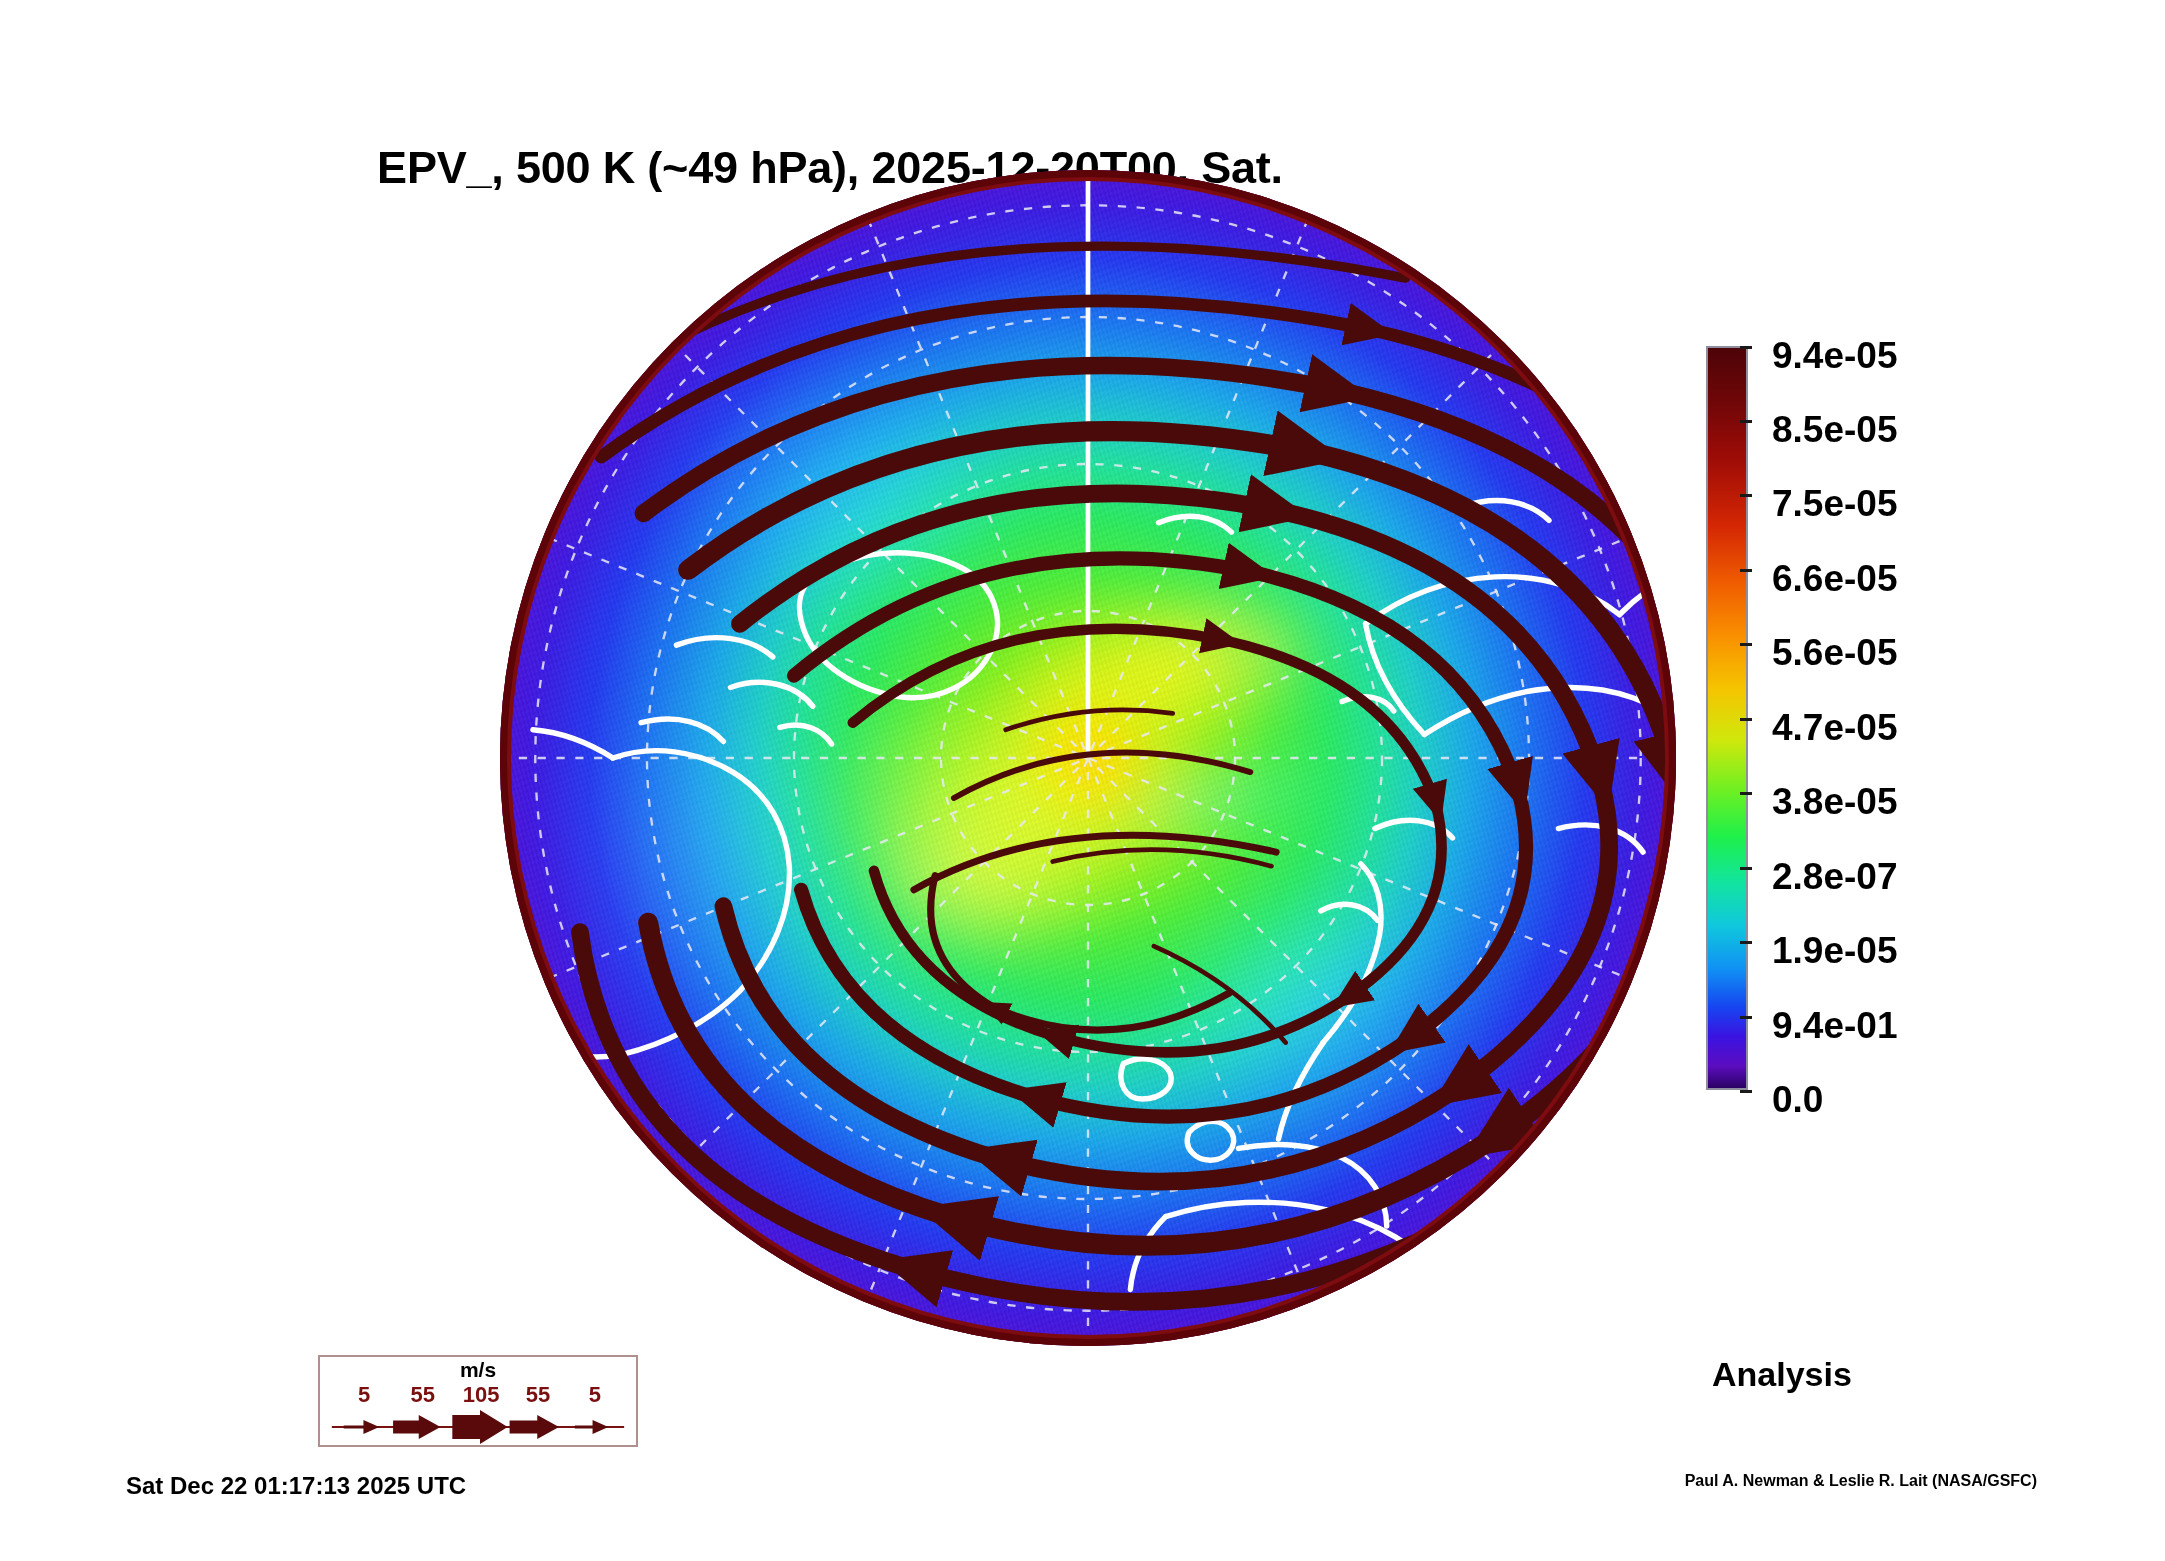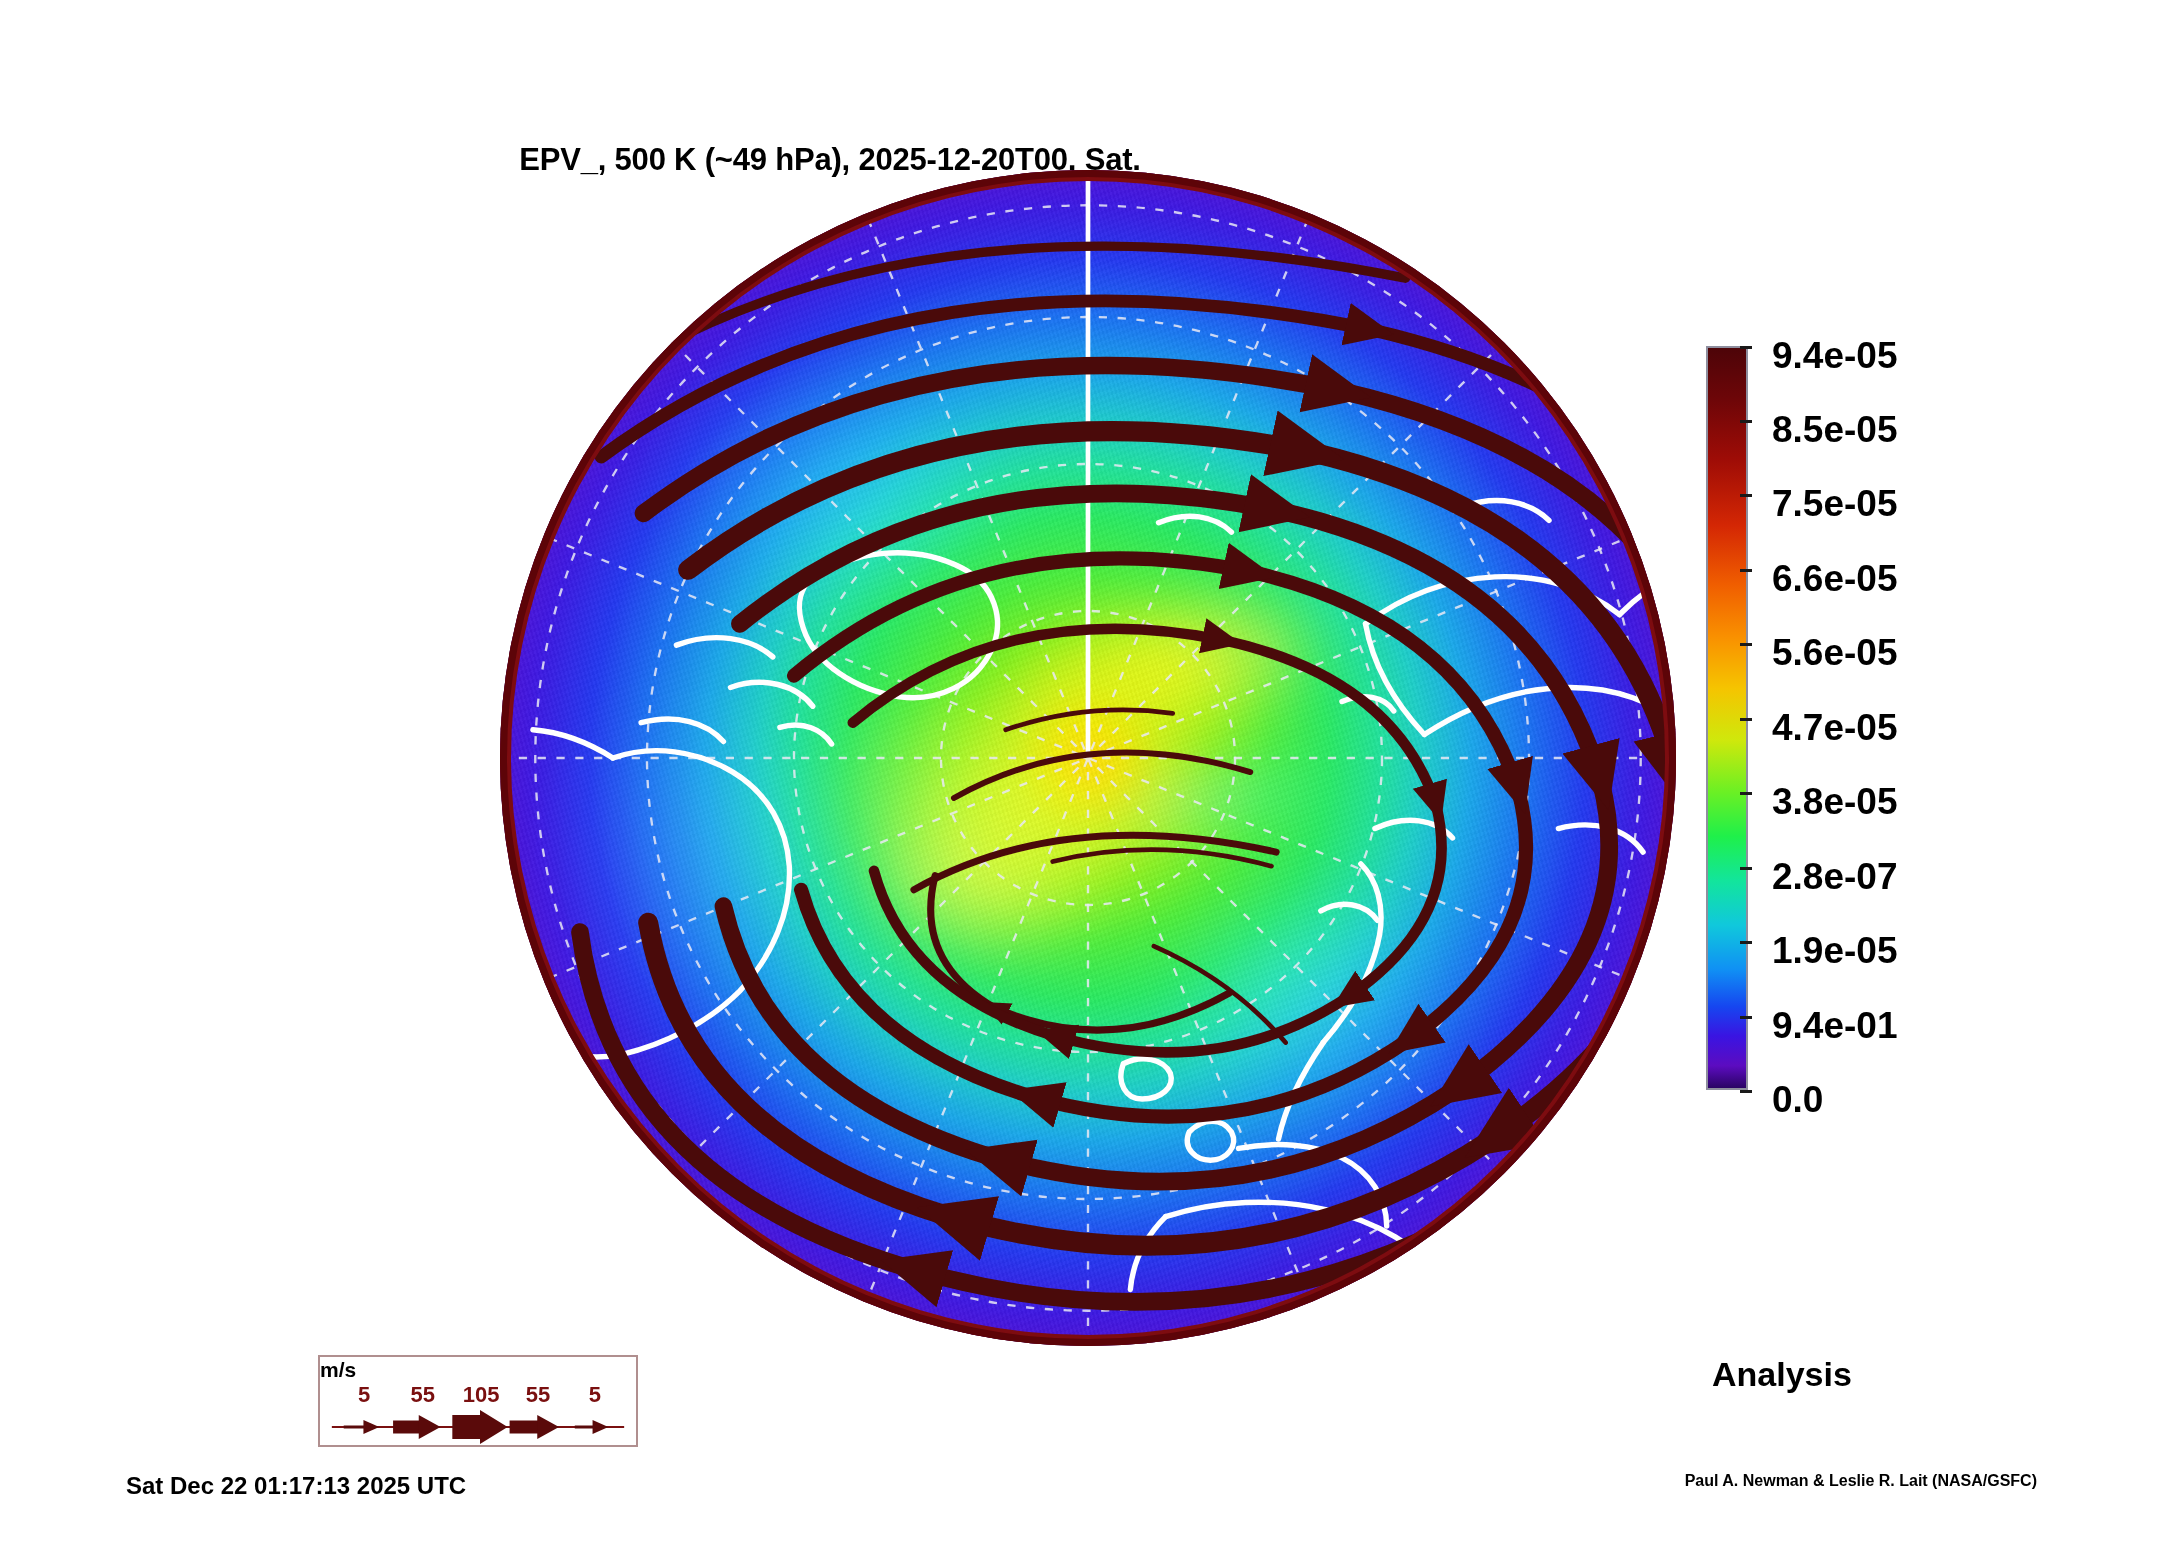--- a/index.html
+++ b/index.html
@@ -15,21 +15,21 @@
     overflow: hidden;
   }
 
   
   #plot-title {
     position: absolute;
     top: 142px;
     left: 0;
     width: 1660px;
     text-align: center;
-    font-size: 31px;
+    font-size: 45px;
     font-weight: bold;
     color: #000000;
     letter-spacing: -0.2px;
     white-space: nowrap;
   }
 
   
   #map-panel {
     position: absolute;
     left: 500px;
@@ -182,21 +182,21 @@
     height: 92px;
     border: 2px solid #b08f8f;
     box-sizing: border-box;
     background: #ffffff;
   }
   #wind-legend-unit {
     position: absolute;
     top: 1px;
     left: 0;
     width: 100%;
-    text-align: left;
+    text-align: center;
     font-size: 21px;
     font-weight: bold;
     color: #000;
   }
   .wind-val {
     position: absolute;
     top: 25px;
     font-size: 22px;
     font-weight: bold;
     color: #7a1010;

